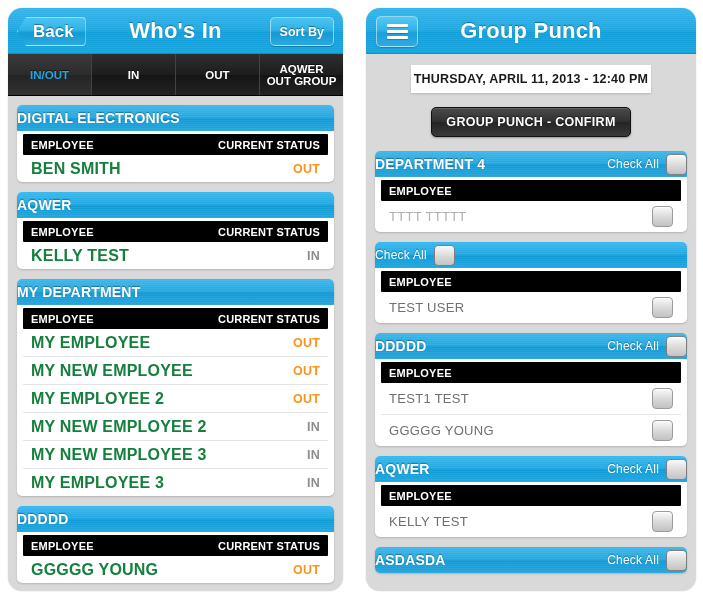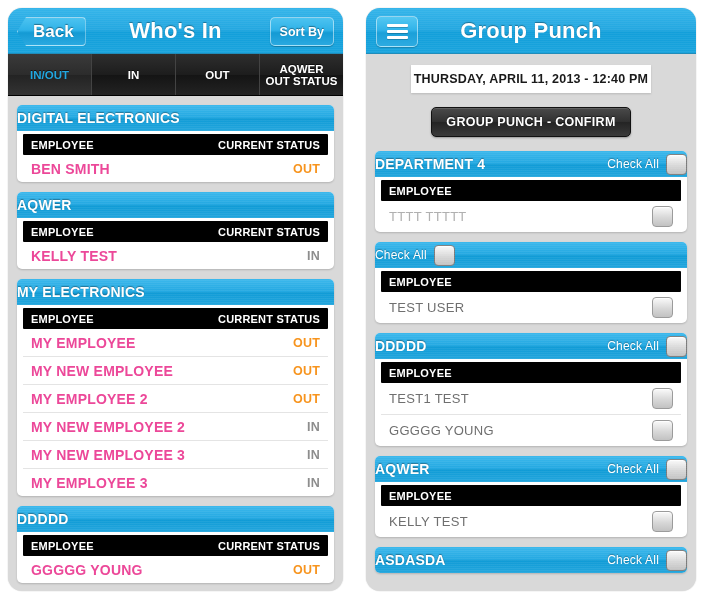--- a/index.html
+++ b/index.html
@@ -239,22 +239,22 @@
     display: flex;
     align-items: center;
     padding: 0 8px 0 8px;
     margin: 0 6px;
     height: 27px;
     border-bottom: 1px solid #e4e4e4;
   }
   .emp-row.last { border-bottom: none; }
   .emp-name {
     flex: 1;
-    color: #ec4899;
-    font-size: 14px;
+    color: #15803d;
+    font-size: 16px;
     font-weight: bold;
     letter-spacing: 0.2px;
   }
   .emp-status {
     font-size: 12.5px;
     font-weight: bold;
     color: #8d8d8d;
     letter-spacing: 0.2px;
   }
   .emp-status.out { color: #f7941e; }
@@ -341,21 +341,21 @@
           <span>IN/OUT</span>
         </div>
         <div class="tab">
           <span>IN</span>
         </div>
         <div class="tab">
           <span>OUT</span>
         </div>
         <div class="tab">
           <span>AQWER</span>
-          <span>OUT STATUS</span>
+          <span>OUT GROUP</span>
         </div>
       </div>
 
     <div class="body-scroll" id="left-list">
         <div class="card">
           <div class="dept-header">
             <span class="dept-title">DIGITAL ELECTRONICS</span>
           </div>
           <div class="col-header">
             <span class="ch ch-employee">EMPLOYEE</span>
@@ -374,21 +374,21 @@
             <span class="ch ch-employee">EMPLOYEE</span>
             <span class="ch ch-status">CURRENT STATUS</span>
           </div>
           <div class="emp-row last">
             <span class="emp-name">KELLY TEST</span>
             <span class="emp-status">IN</span>
           </div>
         </div>
         <div class="card">
           <div class="dept-header">
-            <span class="dept-title">MY ELECTRONICS</span>
+            <span class="dept-title">MY DEPARTMENT</span>
           </div>
           <div class="col-header">
             <span class="ch ch-employee">EMPLOYEE</span>
             <span class="ch ch-status">CURRENT STATUS</span>
           </div>
           <div class="emp-row">
             <span class="emp-name">MY EMPLOYEE</span>
             <span class="emp-status out">OUT</span>
           </div>
           <div class="emp-row">

